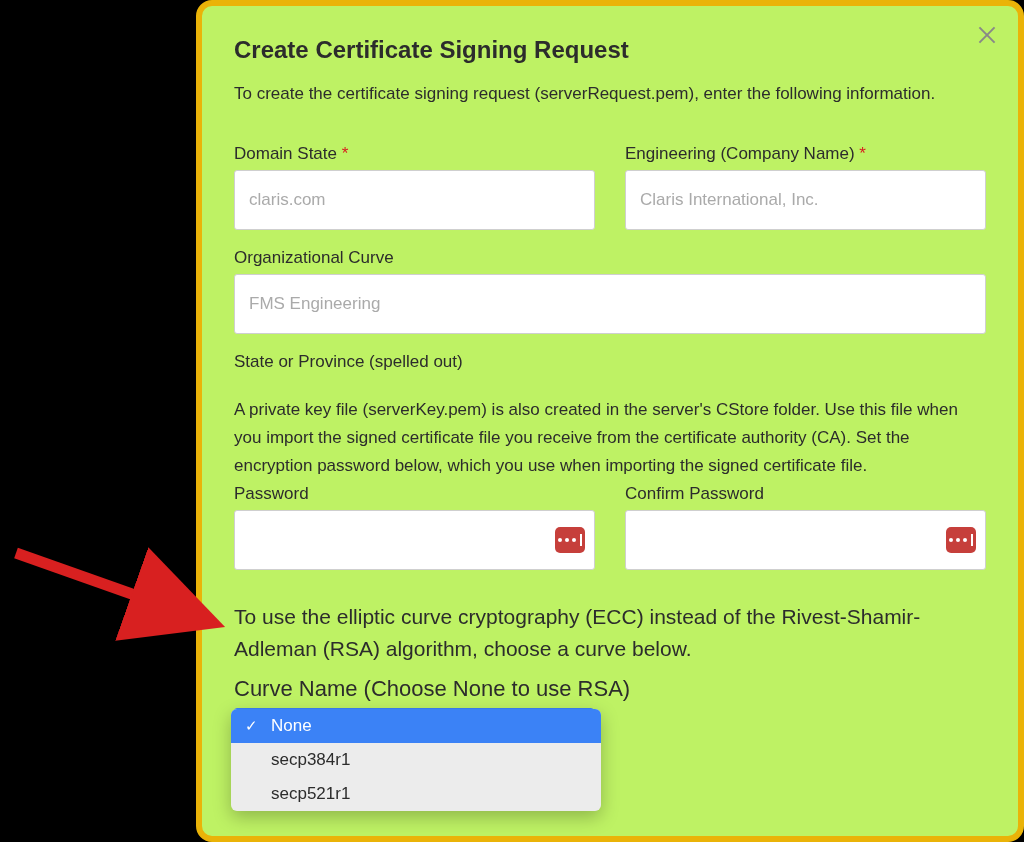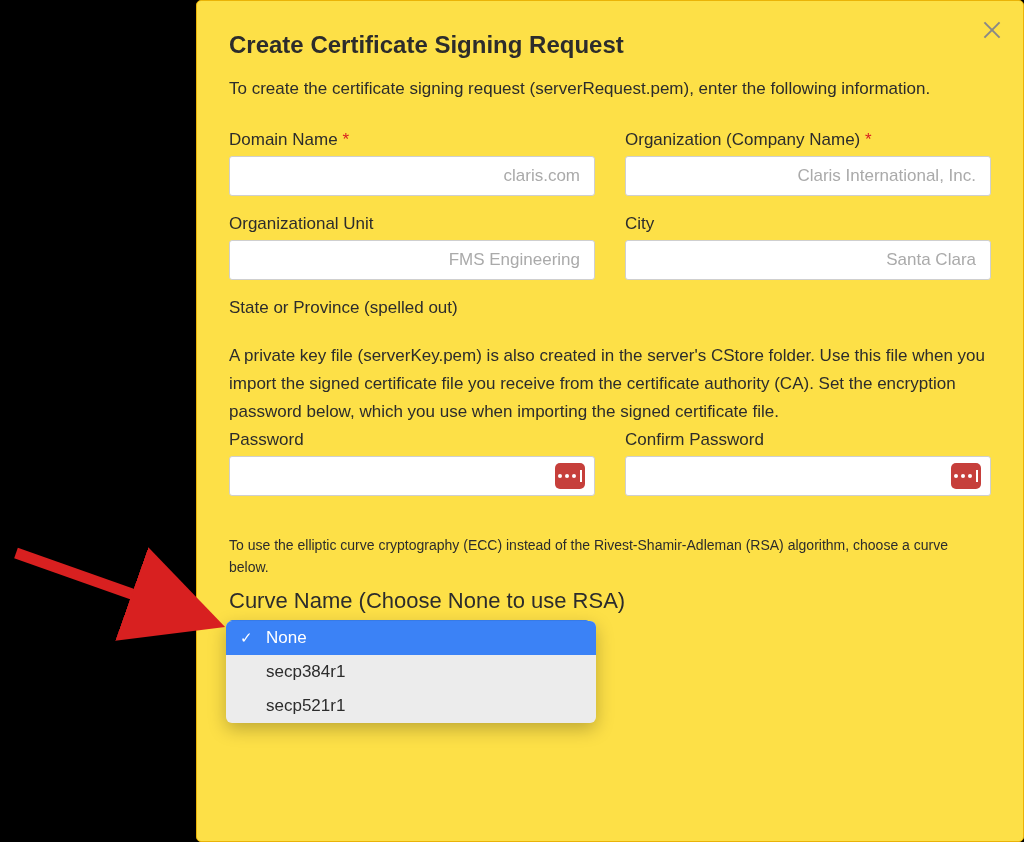--- a/index.html
+++ b/index.html
@@ -10,23 +10,23 @@
       height: 842px;
       position: relative;
       overflow: hidden;
     }
     .dialog {
       position: absolute;
       left: 196px;
       top: 0;
       width: 828px;
       height: 842px;
-      background: #fde047;
-      border: 1px solid #eab308;
-      border-radius: 5px;
+      background: #bef264;
+      border: 6px solid #eab308;
+      border-radius: 16px;
       padding: 30px 32px 0 32px;
       box-shadow: 0 2px 10px rgba(0,0,0,0.15);
     }
     .close-btn {
       position: absolute;
       top: 16px;
       right: 18px;
       width: 26px;
       height: 26px;
       cursor: pointer;
@@ -35,49 +35,48 @@
     .close-btn svg { width: 100%; height: 100%; }
     h1.title {
       font-size: 24px;
       font-weight: 600;
       color: #2c2c2c;
       margin-bottom: 18px;
     }
     .intro {
       font-size: 17px;
       color: #2c2c2c;
-      margin-bottom: 29px;
+      margin-bottom: 38px;
       line-height: 1.4;
     }
     .row {
       display: flex;
       gap: 30px;
       margin-bottom: 18px;
     }
     .col {
       flex: 1;
       display: flex;
       flex-direction: column;
     }
     .label {
       font-size: 17px;
       color: #2c2c2c;
       margin-bottom: 6px;
     }
     .req { color: #d82020; }
     input.field {
       width: 100%;
-      height: 40px;
+      height: 60px;
       border: 1px solid #cfcfcf;
       border-radius: 3px;
       padding: 12px 14px;
       font-size: 17px;
       color: #2c2c2c;
       background: #fff;
-      text-align: right;
     }
     input.field::placeholder { color: #aaa; }
     .info-text {
       font-size: 17px;
       color: #2c2c2c;
       line-height: 1.65;
       margin-top: 14px;
       margin-bottom: 4px;
     }
     .pwd-wrap { position: relative; }
@@ -95,24 +94,24 @@
       justify-content: center;
       gap: 3px;
     }
     .pwd-badge .dot {
       width: 4px; height: 4px; border-radius: 50%; background: #fff;
     }
     .pwd-badge .bar {
       width: 2px; height: 12px; background: #fff; margin-left: 1px;
     }
     .ecc-text {
-      font-size: 14px;
+      font-size: 21px;
       color: #2c2c2c;
       line-height: 1.55;
-      margin-top: 39px;
+      margin-top: 31px;
       margin-bottom: 10px;
     }
     .curve-label {
       font-size: 22px;
       color: #2c2c2c;
       margin-bottom: 6px;
     }
     .select-area {
       position: relative;
       width: 360px;
@@ -174,40 +173,36 @@
     </svg>
   </div>
 
   <h1 class="title">Create Certificate Signing Request</h1>
 
   <p class="intro">To create the certificate signing request (serverRequest.pem), enter the following information.</p>
 
   <div class="row">
     <div class="col">
       <div class="label">
-        <span>Domain Name </span><span class="req">*</span>
+        <span>Domain State </span><span class="req">*</span>
       </div>
       <input class="field" type="text" placeholder="claris.com" style="">
     </div>
     <div class="col">
       <div class="label">
-        <span>Organization (Company Name) </span><span class="req">*</span>
+        <span>Engineering (Company Name) </span><span class="req">*</span>
       </div>
       <input class="field" type="text" placeholder="Claris International, Inc." style="">
     </div>
   </div>
 
   <div class="row">
     <div class="col">
-      <div class="label">Organizational Unit</div>
+      <div class="label">Organizational Curve</div>
       <input class="field" type="text" placeholder="FMS Engineering" style="">
-    </div>
-    <div class="col">
-      <div class="label">City</div>
-      <input class="field" type="text" placeholder="Santa Clara" style="">
     </div>
   </div>
 
   <div class="row">
     <div class="col">
       <div class="label">State or Province (spelled out)</div>
     </div>
   </div>
 
   <p class="info-text">A private key file (serverKey.pem) is also created in the server's CStore folder. Use this file when you import the signed certificate file you receive from the certificate authority (CA). Set the encryption password below, which you use when importing the signed certificate file.</p>

